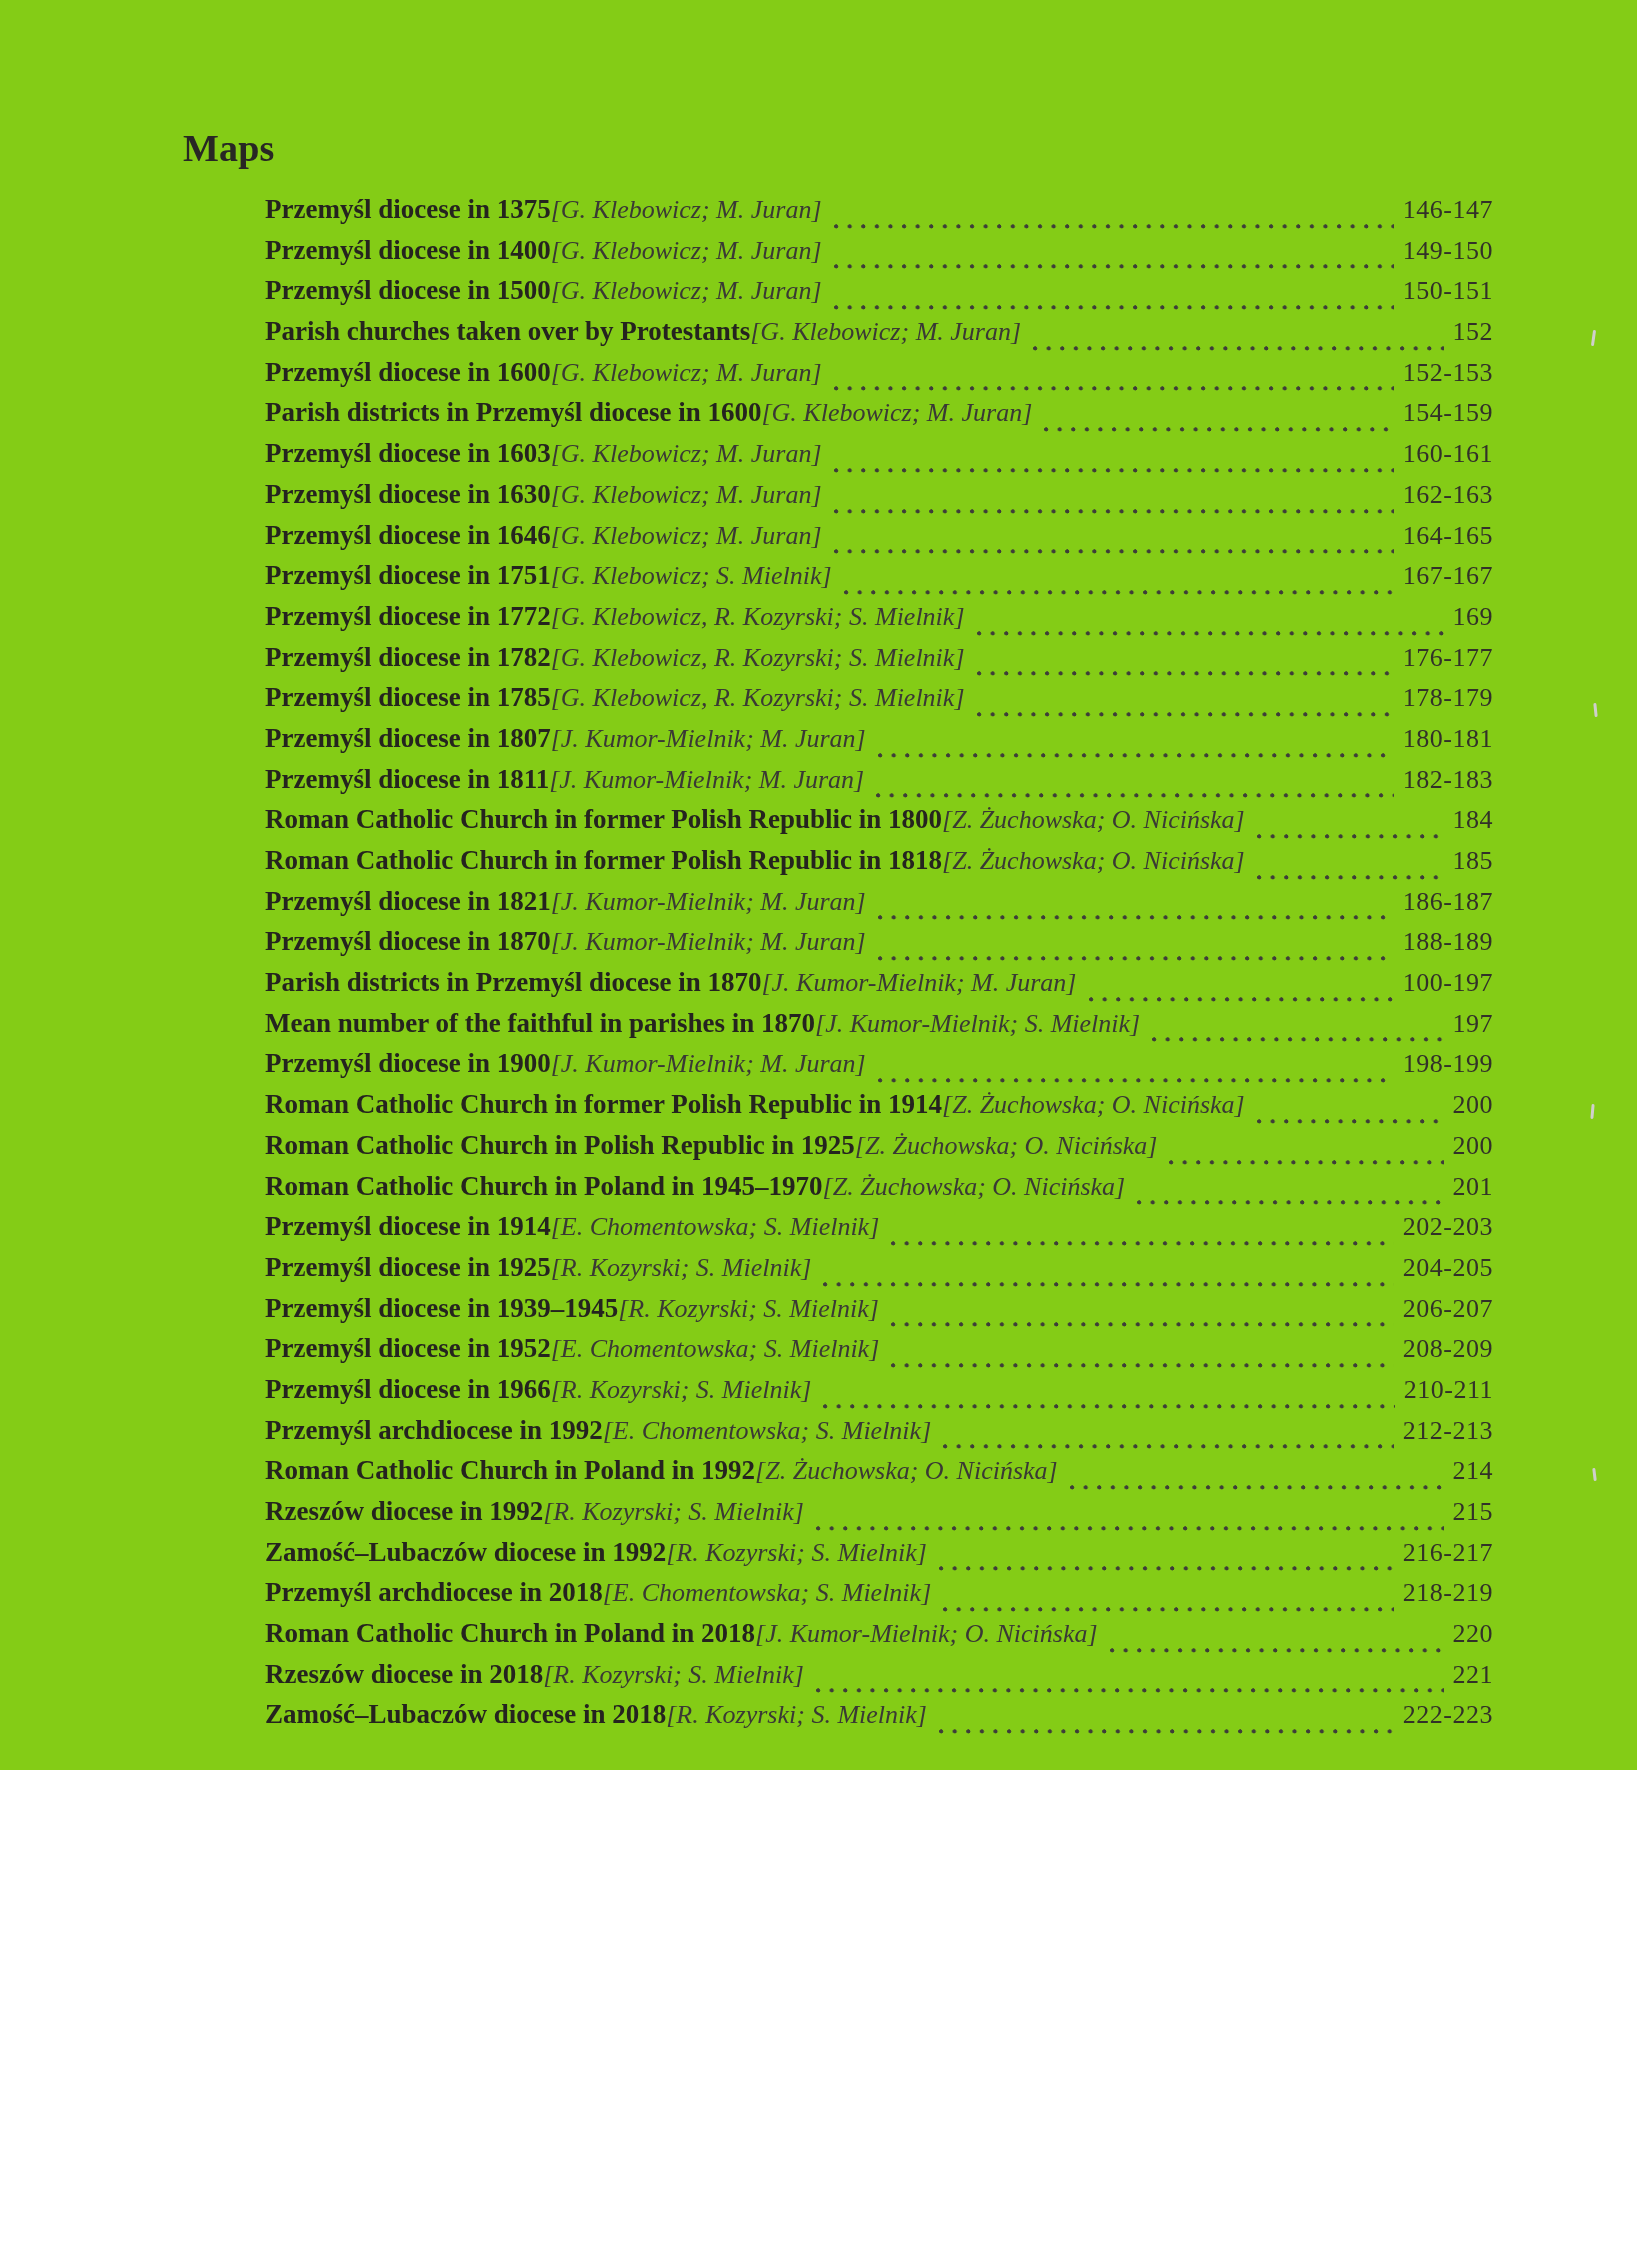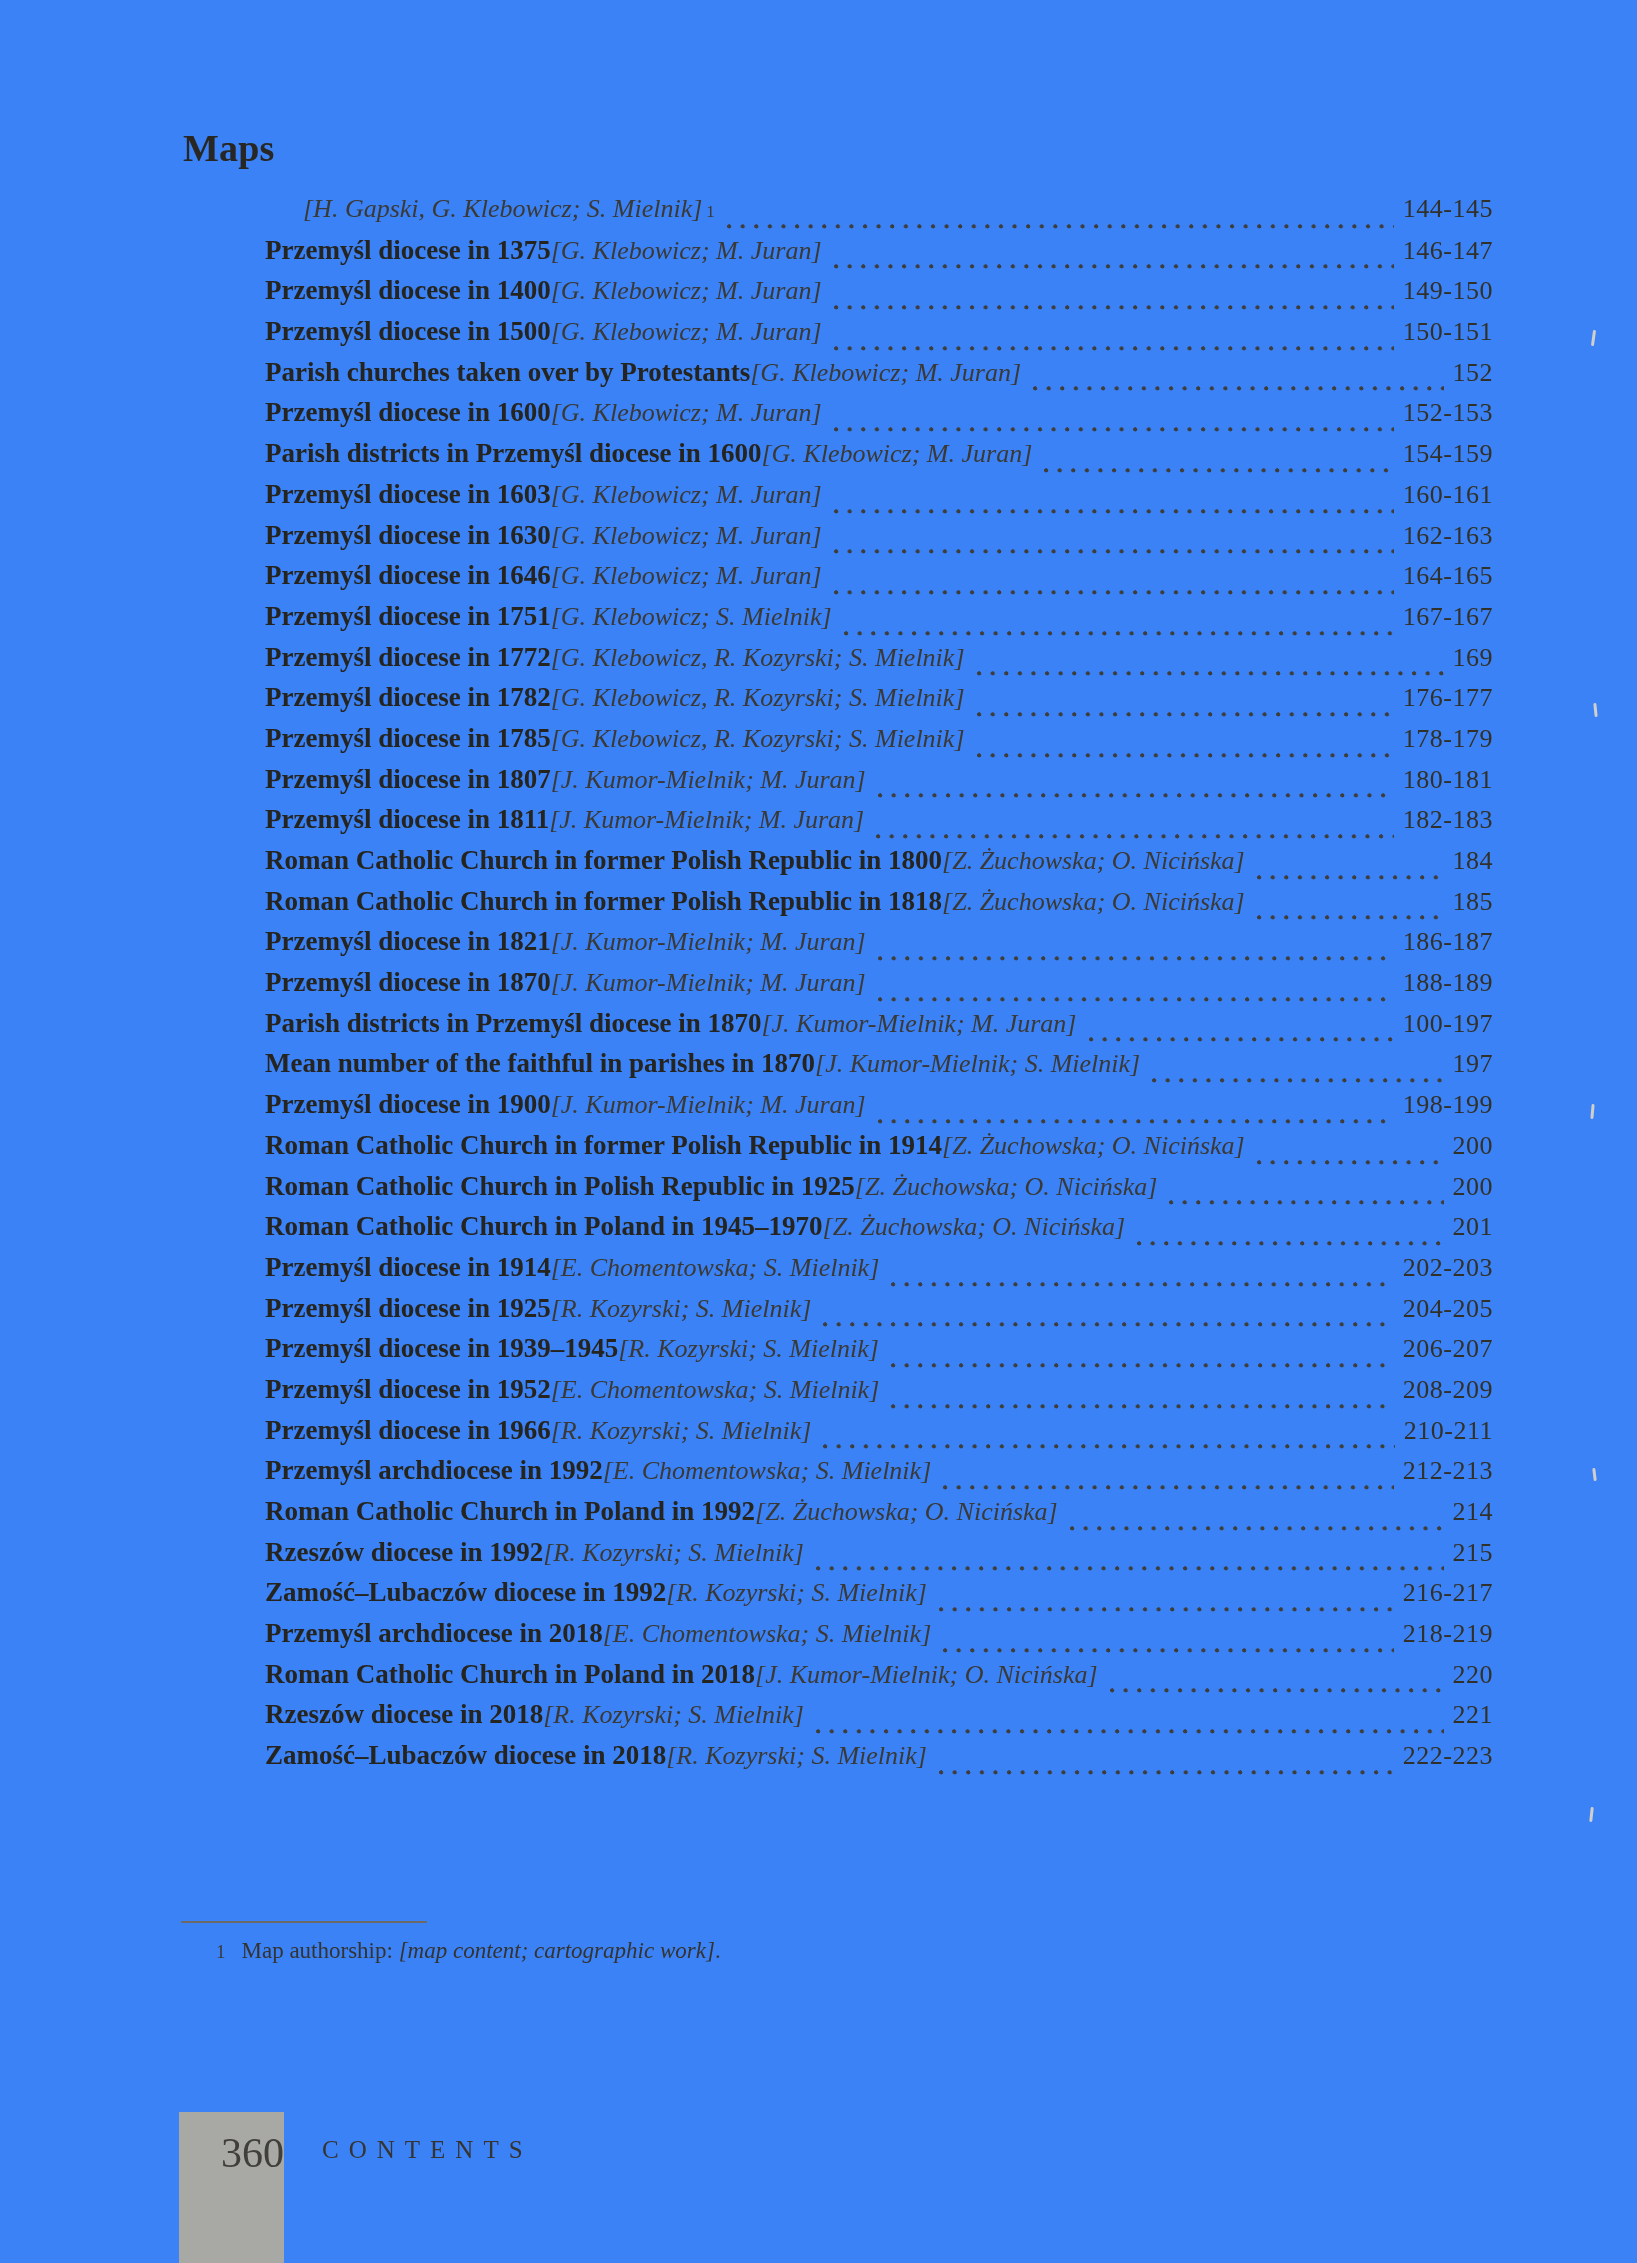--- a/index.html
+++ b/index.html
@@ -1,20 +1,20 @@
 <!DOCTYPE html>
 <html><head>
 <meta charset="utf-8">
 <style>
   html, body { margin:0; padding:0; background:#ffffff; }
   .page {
     position: relative;
     width: 1637px;
-    height: 2263px;
-    background: #3b82f6;
+    height: 1770px;
+    background: #84cc16;
     font-family: "Liberation Serif", "DejaVu Serif", serif;
     color: #2e2d2a;
     overflow: hidden;
   }
   .maps-heading {
     position: absolute;
     left: 183px;
     top: 126px;
     font-size: 38px;
     font-weight: 700;
@@ -127,26 +127,20 @@
   .art5 { left: 1590px; top: 1807px; height: 15px; transform: rotate(6deg); }
 </style>
 </head>
 <body>
 
 <div class="page">
 
   <div class="maps-heading">Maps</div>
 
   <div class="toc" id="toc-list">
-      <div class="toc-row wrap-second">
-        <span class="entry-authors">[H. Gapski, G. Klebowicz; S. Mielnik]</span>
-        <sup class="fn-sup">1</sup>
-        <span class="dot-leader"></span>
-        <span class="entry-pages">144-145</span>
-      </div>
       <div class="toc-row">
         <span class="entry-title">Przemyśl diocese in 1375</span>
         <span class="entry-authors">[G. Klebowicz; M. Juran]</span>
         <span class="dot-leader"></span>
         <span class="entry-pages">146-147</span>
       </div>
       <div class="toc-row">
         <span class="entry-title">Przemyśl diocese in 1400</span>
         <span class="entry-authors">[G. Klebowicz; M. Juran]</span>
         <span class="dot-leader"></span>

